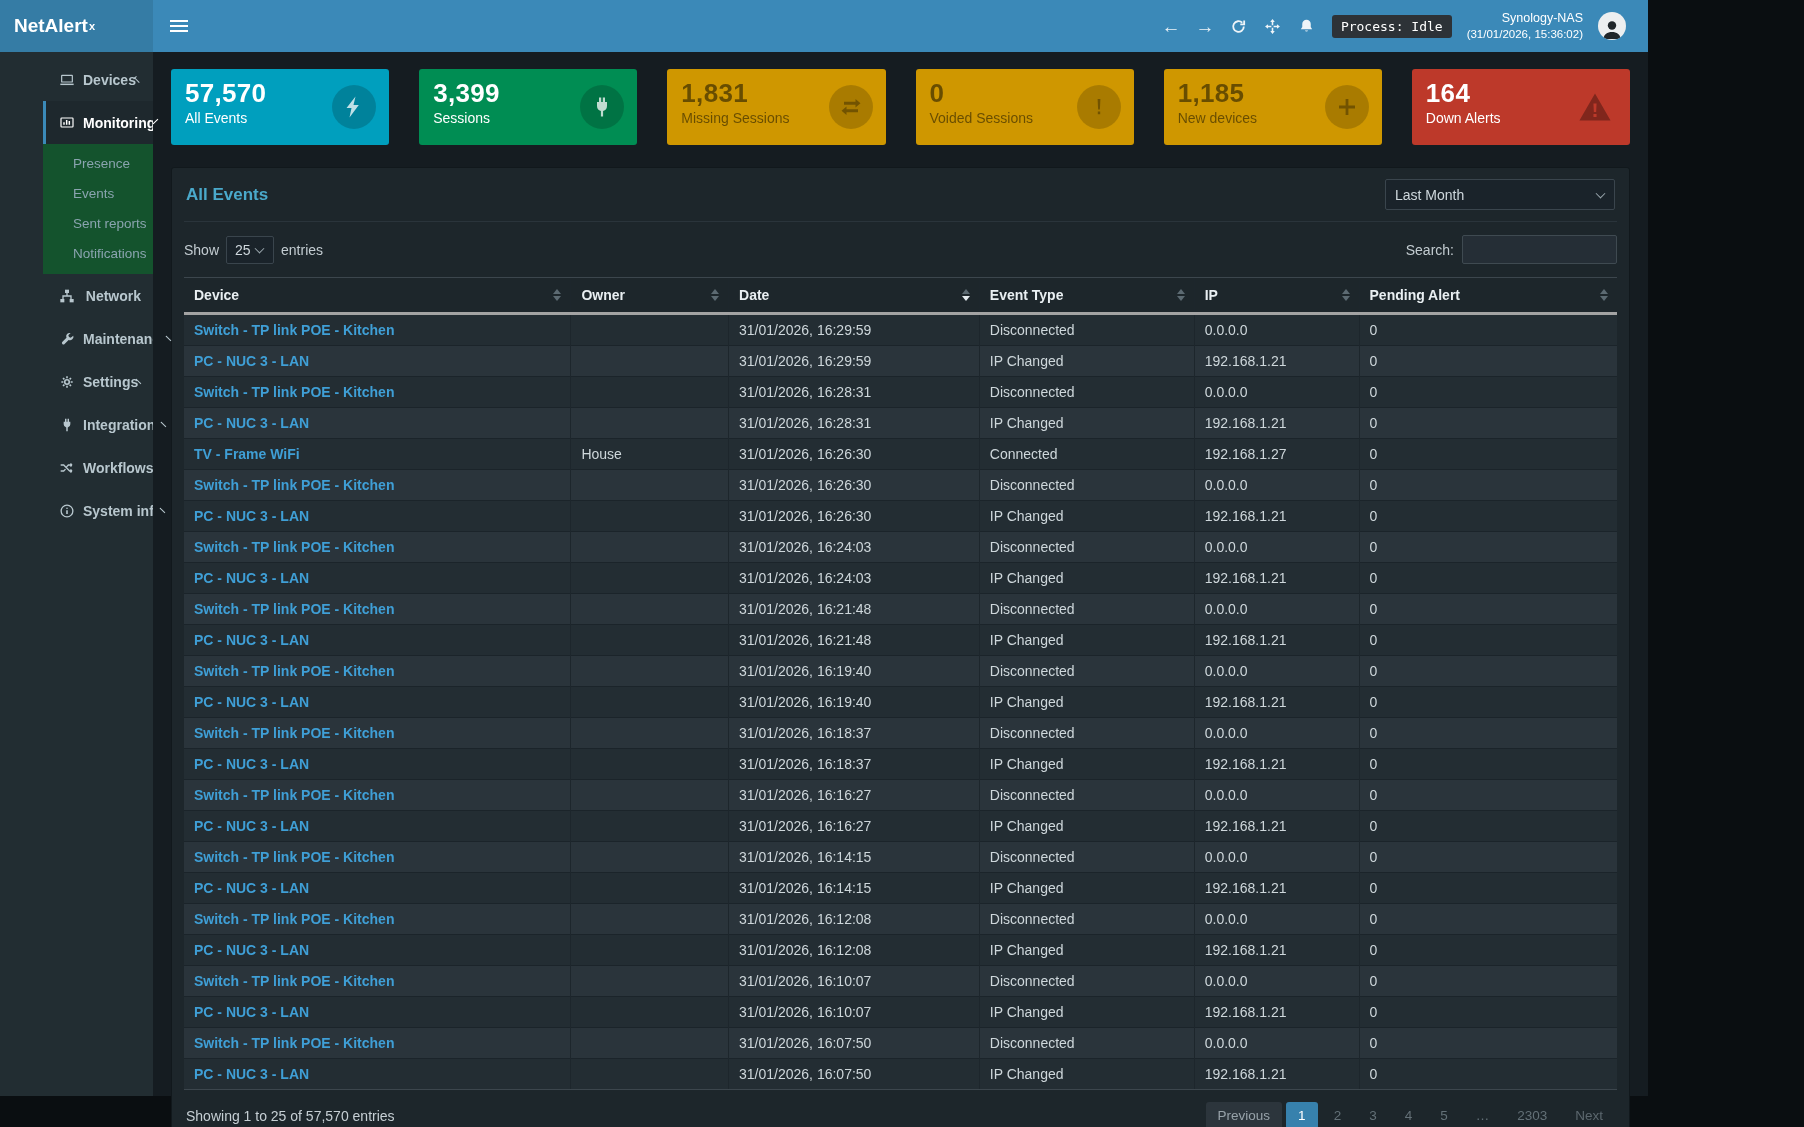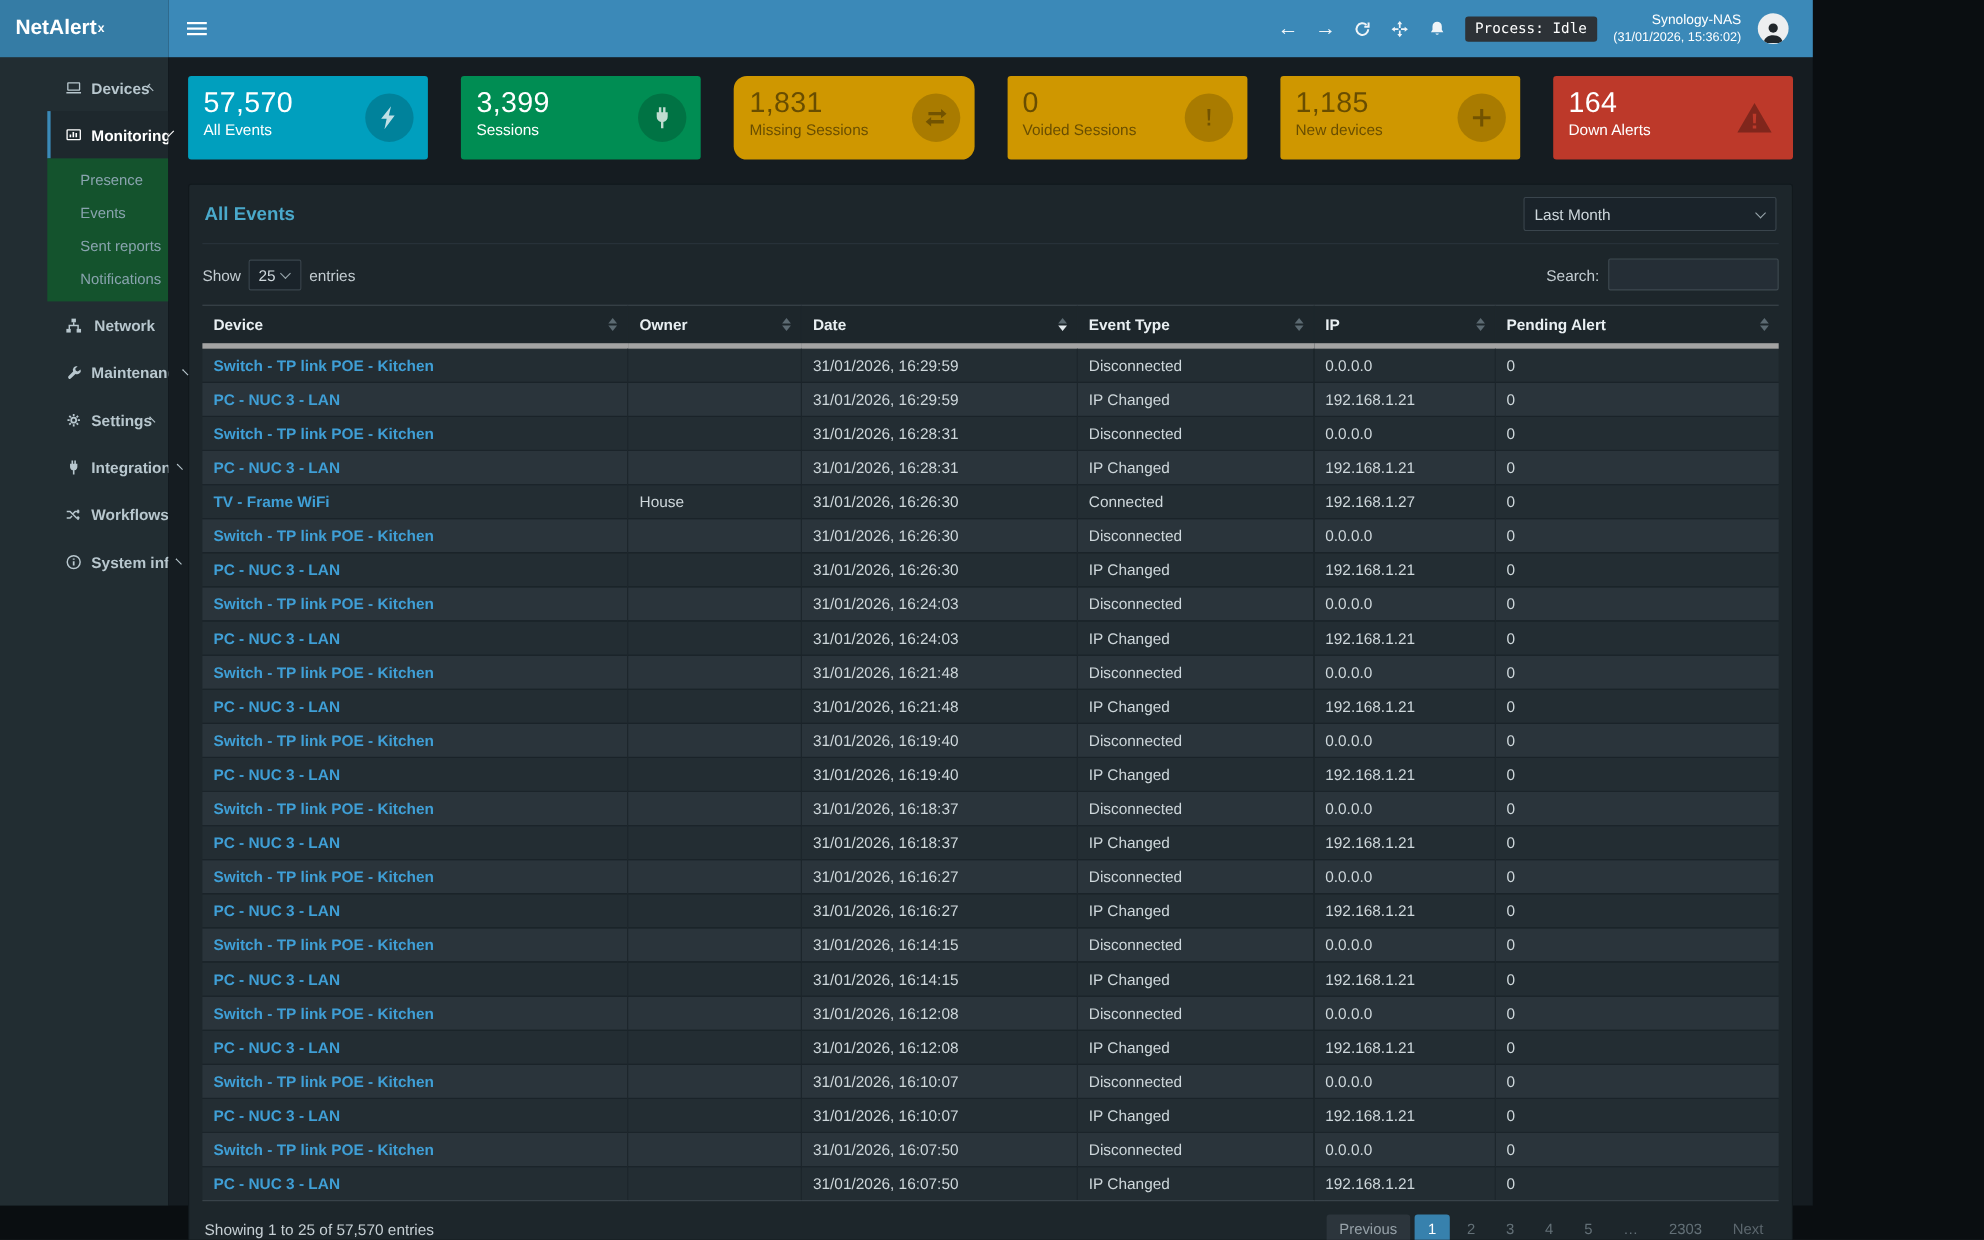--- a/index.html
+++ b/index.html
@@ -38,21 +38,21 @@
   .host-name { font-size:12.5px; }
   .host-time { font-size:11.5px; }
   .avatar { width:28px; height:28px; border-radius:50%; background:#edeff0; overflow:hidden; display:flex; align-items:flex-end; justify-content:center; cursor:pointer; }
   .avatar svg { width:24px; height:24px; }
 
   
   .content { padding:17px 18px 0 18px; }
 
   .cards { display:flex; gap:30px; margin-bottom:22px; }
   .card { flex:1; height:76px; border-radius:3px; position:relative; padding:9px 14px; color:#fff; cursor:pointer; overflow:hidden; }
-  .card-value { font-size:26px; font-weight:normal; letter-spacing:0.3px; }
+  .card-value { font-size:26px; font-weight:bold; letter-spacing:0.3px; }
   .card-label { font-size:14px; margin-top:1px; }
   .card.text-dark .card-value, .card.text-dark .card-label { color:rgba(20,16,0,0.55); }
   .card-icon { position:absolute; right:13px; top:50%; transform:translateY(-50%); width:44px; height:44px; border-radius:50%; background:rgba(0,0,0,0.18); display:flex; align-items:center; justify-content:center; }
   .card-icon.no-circle { background:transparent; }
   .card-icon svg { width:24px; height:24px; }
   .card-icon.no-circle svg { width:34px; height:34px; }
   .card-icon.icon-light { color:rgba(255,255,255,0.75); }
   .card-icon.icon-dark { color:rgba(0,0,0,0.32); }
 
   
@@ -66,21 +66,21 @@
   select.period { width:230px; }
 
   .controls { display:flex; justify-content:space-between; align-items:center; margin:13px 0 13px 0; color:#c3ccd1; font-size:14px; }
   .length { display:flex; align-items:center; gap:7px; }
   .search { display:flex; align-items:center; gap:8px; }
   .search-input { width:155px; height:29px; background:#252e36; border:1px solid #3f4a51; border-radius:2px; color:#dfe6ea; font-size:14px; padding:0 8px; outline:none; }
 
   
   table.events-table { width:100%; border-collapse:collapse; table-layout:fixed; font-size:14px; }
   .col-0{width:27%;} .col-1{width:11%;} .col-2{width:17.5%;} .col-3{width:15%;} .col-4{width:11.5%;} .col-5{width:18%;}
-  th { text-align:left; font-weight:bold; color:#e9eff2; padding:9px 26px 9px 10px; border-top:1px solid #3c464d; border-bottom:5px solid #a3a3a3; position:relative; cursor:pointer; white-space:nowrap; }
+  th { text-align:left; font-weight:bold; color:#e9eff2; padding:9px 26px 9px 10px; border-top:1px solid #3c464d; border-bottom:3px solid #a3a3a3; position:relative; cursor:pointer; white-space:nowrap; }
   th + th, td + td { border-left:1px solid #1d262c; }
   .sorters { position:absolute; right:9px; top:50%; transform:translateY(-50%); display:flex; flex-direction:column; gap:2px; }
   .arr { display:block; width:0; height:0; border-left:4px solid transparent; border-right:4px solid transparent; }
   .arr.up { border-bottom:5px solid #5c6a72; }
   .arr.down { border-top:5px solid #5c6a72; }
   th.sorted-desc .arr.down { border-top-color:#e3eaee; }
   td { padding:7px 10px; color:#ced7db; border-top:1px solid #1b242a; overflow:hidden; white-space:nowrap; text-overflow:ellipsis; }
   tbody tr:nth-child(odd) { background:#232d33; }
   tbody tr:nth-child(even) { background:#2a343b; }
   tbody tr:last-child td { border-bottom:1px solid #3c464d; }
@@ -253,21 +253,21 @@
           </div>
           <div class="card" style="background: rgb(0, 141, 83);">
             <div class="card-value">3,399</div>
             <div class="card-label">Sessions</div>
             <div class="card-icon icon-light">
               <svg viewBox="0 0 24 24" fill="currentColor">
                 <path d="M9 2.5h2.2V7h1.6V2.5H15V7h2v4a5 5 0 0 1-3.9 4.9v5.6h-2.2v-5.6A5 5 0 0 1 7 11V7h2z"></path>
               </svg>
             </div>
           </div>
-          <div class="card text-dark" style="background: rgb(207, 151, 0); border-radius: 12px;">
+          <div class="card text-dark" style="background: rgb(207, 151, 0);">
             <div class="card-value">1,831</div>
             <div class="card-label">Missing Sessions</div>
             <div class="card-icon icon-dark">
               <svg viewBox="0 0 24 24" fill="currentColor">
                 <path d="M16.5 4l5 4.3-5 4.3V9.8H5V6.8h11.5zM7.5 20l-5-4.3 5-4.3v2.8H19v3H7.5z"></path>
               </svg>
             </div>
           </div>
           <div class="card text-dark" style="background: rgb(207, 151, 0);">
             <div class="card-value">0</div>

